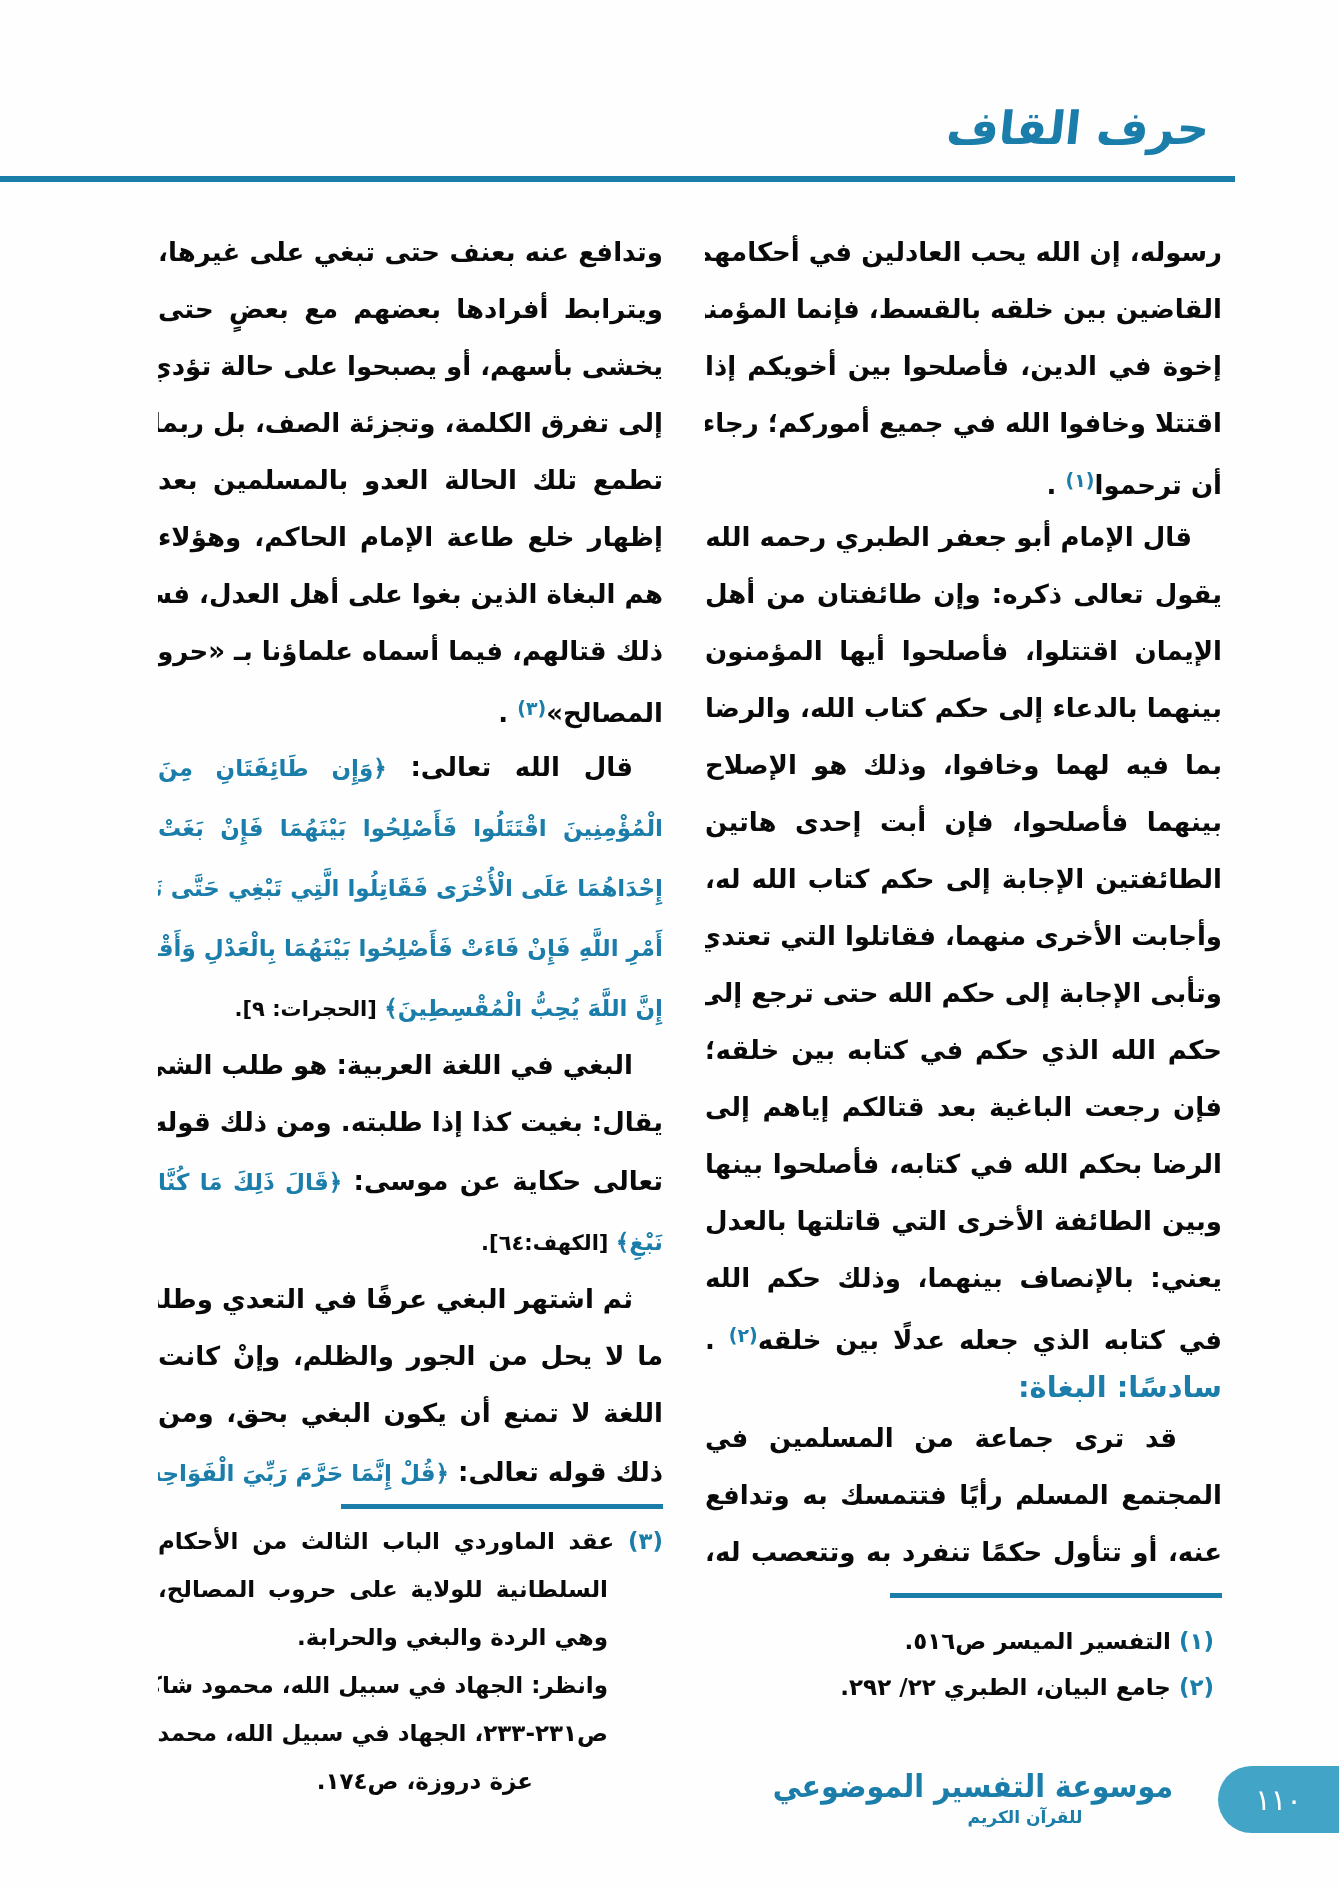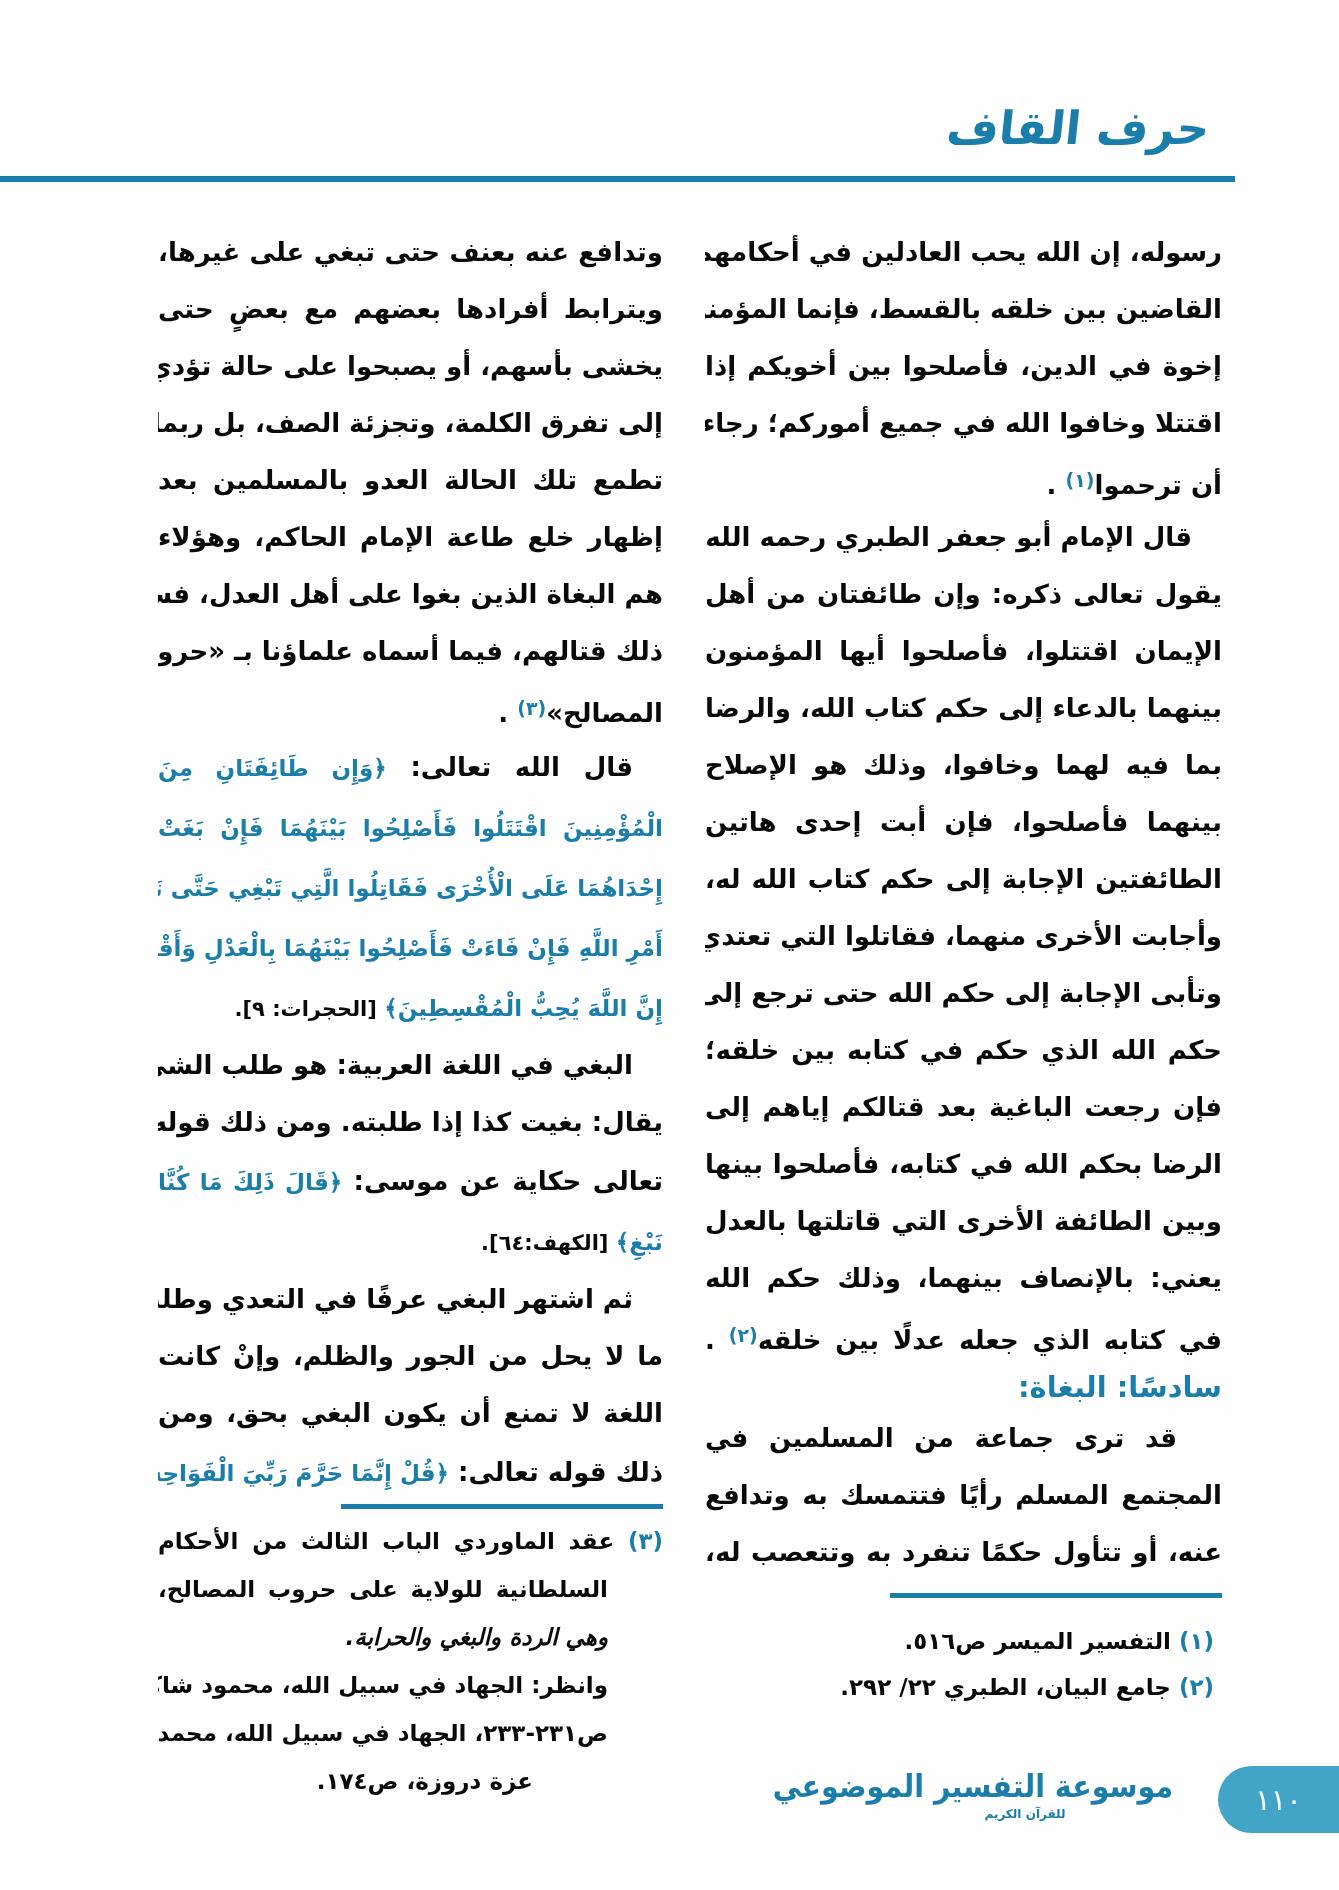--- a/index.html
+++ b/index.html
@@ -38,21 +38,21 @@
   .fn-line{
     font-size:23px;font-weight:bold;line-height:48px;height:48px;
     text-align:justify;text-align-last:justify;white-space:nowrap;overflow:hidden;
   }
   .col-right .fn-line{line-height:46px;height:46px;text-align:start;text-align-last:auto;padding-right:8px;}
   .fn-line.start{text-align:start;text-align-last:auto;}
   .fn-num{color:#1b7daa;}
   
   .footer-logo{position:absolute;top:1768px;left:864px;width:322px;text-align:center;color:#1b7daa;direction:rtl;}
   .logo-title{font-size:31px;font-weight:bold;letter-spacing:-1px;transform:scaleX(.92);white-space:nowrap;}
-  .logo-sub{font-size:12px;font-weight:bold;margin-top:3px;}
+  .logo-sub{font-size:17px;font-weight:bold;margin-top:3px;}
   .page-badge{
     position:absolute;top:1766px;left:1218px;width:121px;height:67px;background:#42a4c7;
     border-radius:34px 0 0 34px;display:flex;align-items:center;justify-content:center;
     color:#ffffff;font-size:29px;font-weight:normal;letter-spacing:4px;
   }
 </style>
 </head>
 <body>
 
 <div class="page">
@@ -112,21 +112,21 @@
         <div class="line verse"><span class="body">تعالى حكاية عن موسى: </span><span class="quran">﴿قَالَ ذَلِكَ مَا كُنَّا</span></div>
         <div class="line start verse"><span class="quran">نَبْغِ﴾</span><span class="ref"> [الكهف:٦٤].</span></div>
         <div class="line" style="padding-right: 30px;"><span class="body">ثم اشتهر البغي عرفًا في التعدي وطلب</span></div>
         <div class="line"><span class="body">ما لا يحل من الجور والظلم، وإنْ كانت</span></div>
         <div class="line"><span class="body">اللغة لا تمنع أن يكون البغي بحق، ومن</span></div>
         <div class="line verse"><span class="body">ذلك قوله تعالى: </span><span class="quran">﴿قُلْ إِنَّمَا حَرَّمَ رَبِّيَ الْفَوَاحِشَ</span></div>
         <div class="fn-divider"></div>
         <div class="footnotes">
           <div class="fn-line"><span class="fn-num">(٣) </span><span class="body">عقد الماوردي الباب الثالث من الأحكام</span></div>
           <div class="fn-line" style="padding-right: 55px;"><span class="body">السلطانية للولاية على حروب المصالح،</span></div>
-          <div class="fn-line start" style="padding-right: 55px; font-style: italic;"><span class="body">وهي الردة والبغي والحرابة.</span></div>
+          <div class="fn-line start" style="padding-right: 55px;"><span class="body">وهي الردة والبغي والحرابة.</span></div>
           <div class="fn-line" style="padding-right: 55px;"><span class="body">وانظر: الجهاد في سبيل الله، محمود شاكر،</span></div>
           <div class="fn-line" style="padding-right: 55px;"><span class="body">ص٢٣١-٢٣٣، الجهاد في سبيل الله، محمد</span></div>
           <div class="fn-line start" style="padding-right: 130px;"><span class="body">عزة دروزة، ص١٧٤.</span></div>
         </div>
       </div>
   </div>
 
   <div class="footer-logo">
     <div class="logo-title">موسوعة التفسير الموضوعي</div>
     <div class="logo-sub">للقرآن الكريم</div>

